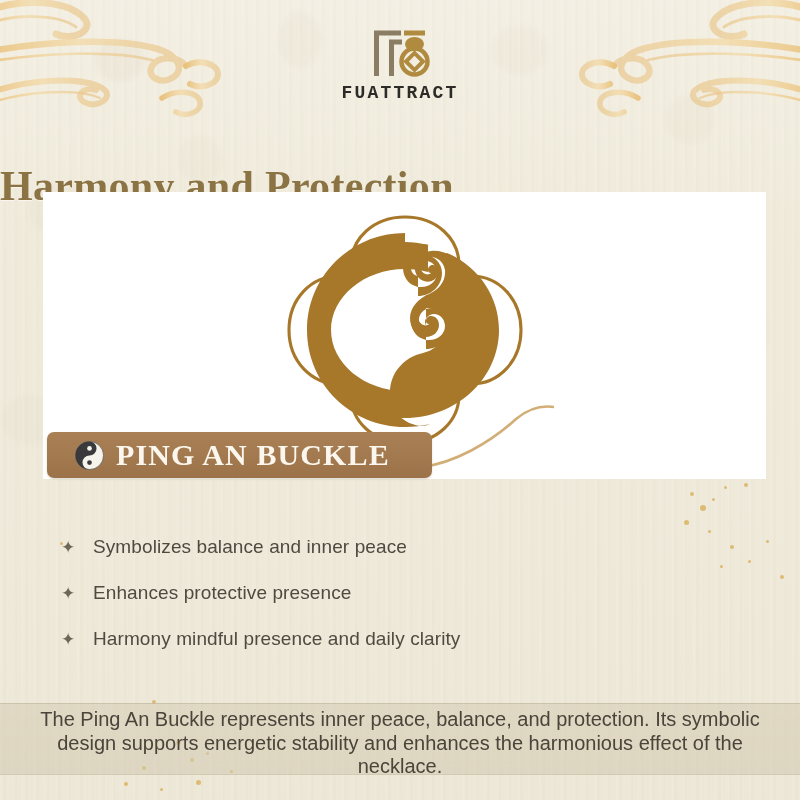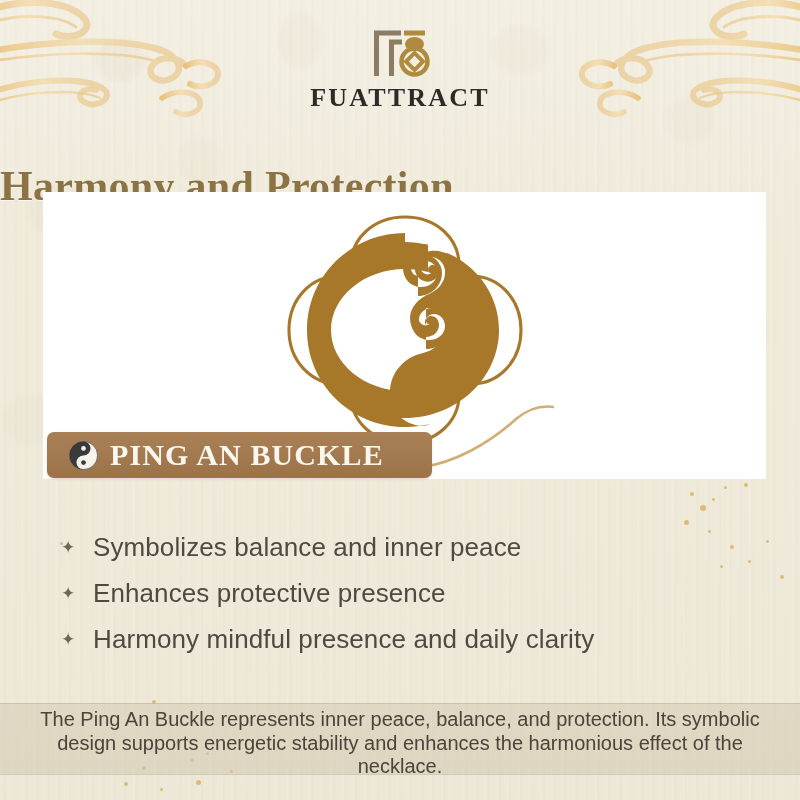--- a/index.html
+++ b/index.html
@@ -42,22 +42,22 @@
   
   .cloud{position:absolute;pointer-events:none;}
   .cloud.tl{left:-14px;top:-6px;}
   .cloud.tr{right:-14px;top:-6px;transform:scaleX(-1);}
 
   
   .logo-wrap{position:absolute;left:0;right:0;top:26px;text-align:center;}
   .logo-mark{display:block;margin:0 auto;}
   .logo-word{
     margin-top:3px;
-    font-family:Liberation Serif, serif;
-    font-size:26px;letter-spacing:2.2px;font-weight:700;
+    font-family:Liberation Mono, monospace;
+    font-size:18px;letter-spacing:2.2px;font-weight:700;
     color:#2d2b28;
   }
   .page-title{
     position:absolute;left:0;right:0;top:122px;text-align:left;
     font-family:"Liberation Serif", serif;
     font-weight:700;font-size:42px;letter-spacing:.3px;
     color:#8b7343;
     text-shadow:0 1px 0 rgba(255,255,255,.55);
     margin-top:40px;
   }
@@ -68,21 +68,21 @@
     background:#ffffff;
   }
   .hero-art{position:absolute;left:50%;top:50%;transform:translate(-50%,-50%);}
 
   
   .ribbon{
     position:absolute;left:47px;top:432px;height:46px;width:385px;
     background:linear-gradient(180deg,#a98055 0%, #a3794f 55%, #9b7249 100%);
     border-radius:7px;
     display:flex;align-items:center;
-    padding-left:22px;
+    padding-left:28px;
     box-sizing:border-box;
     box-shadow:0 1px 2px rgba(120,92,56,.25);
   }
   .ribbon .yy{flex:0 0 auto;display:block;}
   .ribbon-label{
     margin-left:12px;
     font-family:"Liberation Serif", serif;
     font-weight:700;font-size:30px;letter-spacing:1.1px;
     color:#fbf7ee;
     white-space:nowrap;
@@ -91,21 +91,21 @@
 
   
   .bullets{position:absolute;left:58px;top:524px;width:640px;}
   .bullet{display:flex;align-items:center;height:46px;}
   .bullet .gem{
     flex:0 0 auto;width:20px;text-align:center;
     color:#6e6757;font-size:17px;line-height:1;
   }
   .bullet .btxt{
     margin-left:15px;
-    font-size:26px;color:#4f4a40;letter-spacing:.1px;
+    font-size:19px;color:#4f4a40;letter-spacing:.1px;
     font-family:"Liberation Sans", sans-serif;
   }
 
   
   .sparkles{position:absolute;inset:0;pointer-events:none;}
   .sp{position:absolute;background:#d8ab52;border-radius:50%;opacity:.75;}
 
   
   .caption-band{
     position:absolute;left:0;right:0;top:703px;height:70px;

